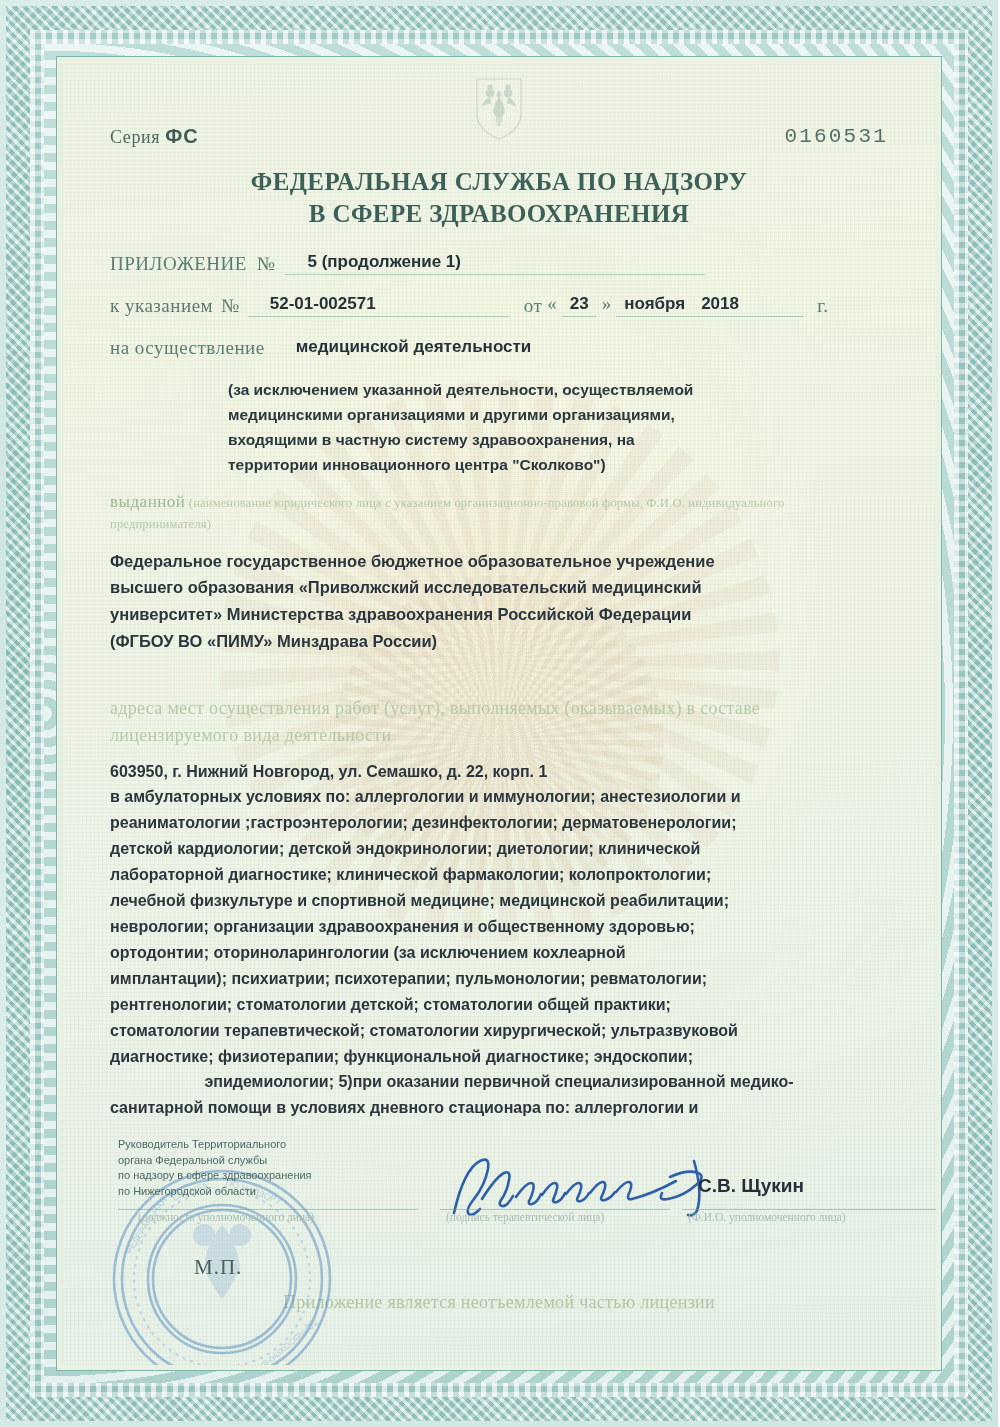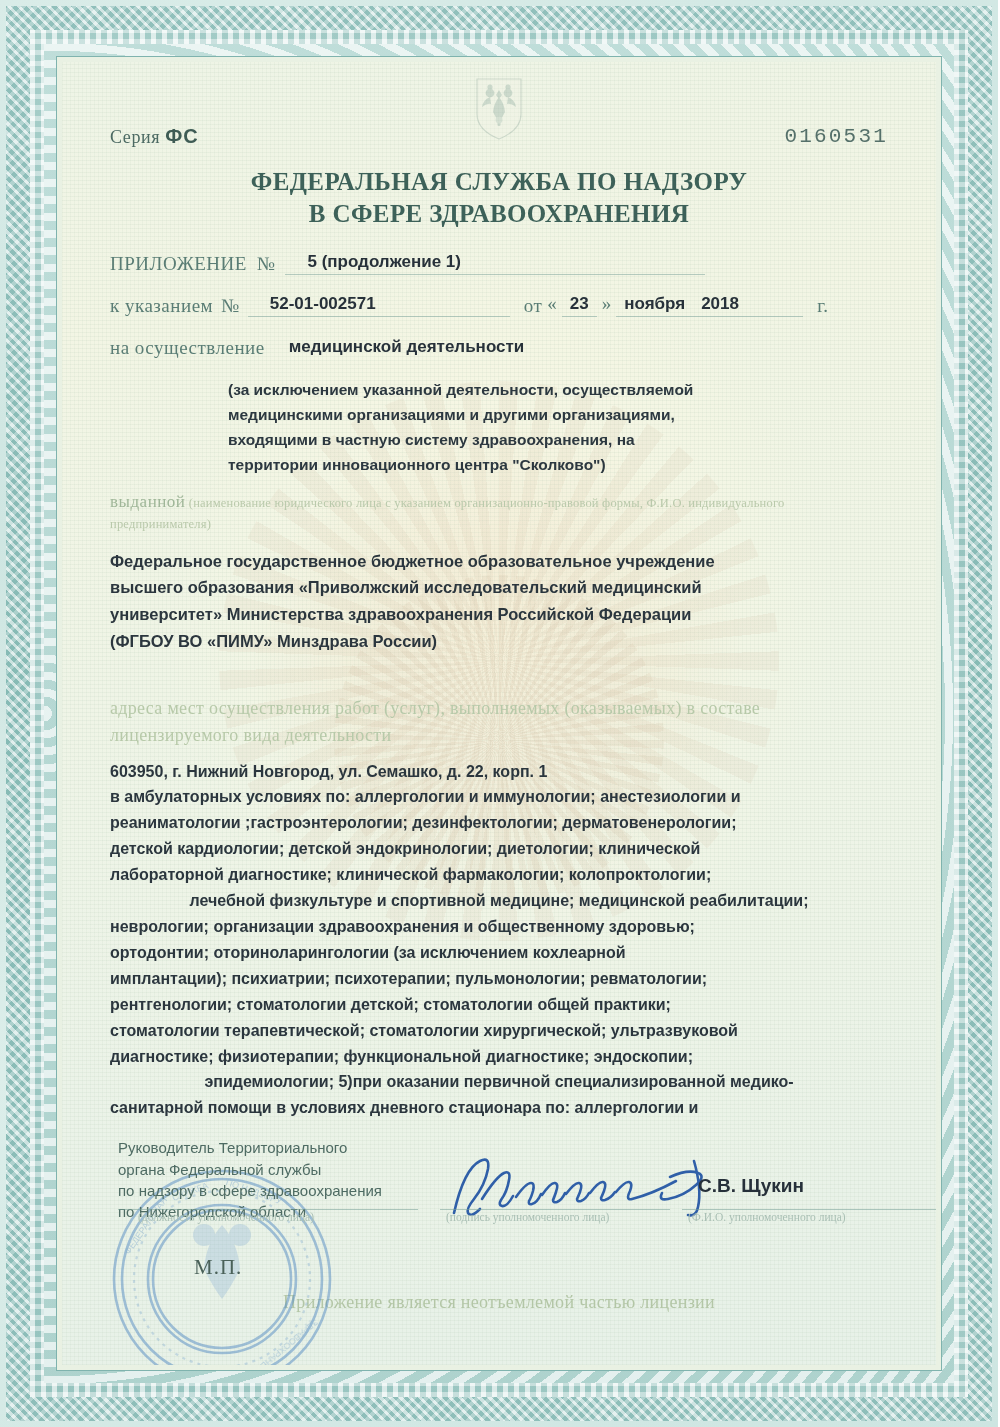--- a/index.html
+++ b/index.html
@@ -185,21 +185,21 @@
     text-align:justify;
   }
   .body-text p { text-align:justify; }
   .body-text p.plain { text-align:left; }
 
   
   .sigblock { position:relative; margin-top:16px; height:180px; }
   .sig-role {
     position:absolute; left:8px; top:0;
     font-family:"Liberation Sans", sans-serif;
-    font-size:15px; line-height:1.42; color:#4e6b63;
+    font-size:11px; line-height:1.42; color:#4e6b63;
   }
   .sig-line-left {
     position:absolute; left:8px; top:72px; width:300px;
     border-bottom:1px solid rgba(120,160,152,.55);
   }
   .sig-cap-left {
     position:absolute; left:28px; top:74px;
     font-size:11.5px; color:#a9bfb4;
   }
   .sig-line-mid {
@@ -305,21 +305,21 @@
             <span class="dnum">ноября</span>
           </span>
         <span class="date-seg" style="min-width:110px">
             <span class="dnum">2018</span>
           </span>
         <span class="flabel" style="margin-left:14px">г.</span>
       </div>
 
       <div class="subrow">
         <span class="flabel">на осуществление</span>
-        <span style="margin-left:24px">
+        <span style="margin-left:31px">
           <span class="fval" style="padding-left:0">медицинской деятельности</span>
         </span>
       </div>
 
       <div class="excl">
         <div style="display:flex;justify-content:space-between">
           <span>(за исключением указанной деятельности, осуществляемой</span>
             <span></span>
         </div>
         <div style="display:flex;justify-content:space-between">
@@ -368,21 +368,21 @@
             <span></span>
         </div>
         <div style="display:flex;justify-content:space-between">
           <span>детской кардиологии; детской эндокринологии; диетологии; клинической</span>
             <span></span>
         </div>
         <div style="display:flex;justify-content:space-between">
           <span>лабораторной диагностике; клинической фармакологии; колопроктологии;</span>
             <span></span>
         </div>
-        <div style="display:flex;justify-content:center">
+        <div style="display:flex;justify-content:flex-start">
           <span>лечебной физкультуре и спортивной медицине; медицинской реабилитации;</span>
             <span></span>
         </div>
         <div style="display:flex;justify-content:space-between">
           <span>неврологии; организации здравоохранения и общественному здоровью;</span>
             <span></span>
         </div>
         <div style="display:flex;justify-content:space-between">
           <span>ортодонтии; оториноларингологии (за исключением кохлеарной</span>
             <span></span>
@@ -453,21 +453,21 @@
             <path d="M174 45 q9 -11 13 -10 q4 1 1 9 q-2 4 -2 6 q0 3 4 2 q20 -5 44 -18"></path>
             <path d="M228 30 q18 -8 28 -4 q8 3 -2 12 q-12 11 -28 14 q-10 2 -6 -6"></path>
             <path d="M252 14 q8 28 4 46 q-2 10 -10 8"></path>
           </g>
         </svg>
 
         <div class="sig-line-left"></div>
         <div class="sig-cap-left">(должность уполномоченного лица)</div>
 
         <div class="sig-line-mid"></div>
-        <div class="sig-cap-mid">(подпись уполномоченного лица)</div>
+        <div class="sig-cap-mid">(подпись терапевтической лица)</div>
 
         <div class="sig-name">С.В. Щукин</div>
         <div class="sig-line-right"></div>
         <div class="sig-cap-right">(Ф.И.О. уполномоченного лица)</div>
 
         <div class="mp">М.П.</div>
       </div>
 
     </div>
 

